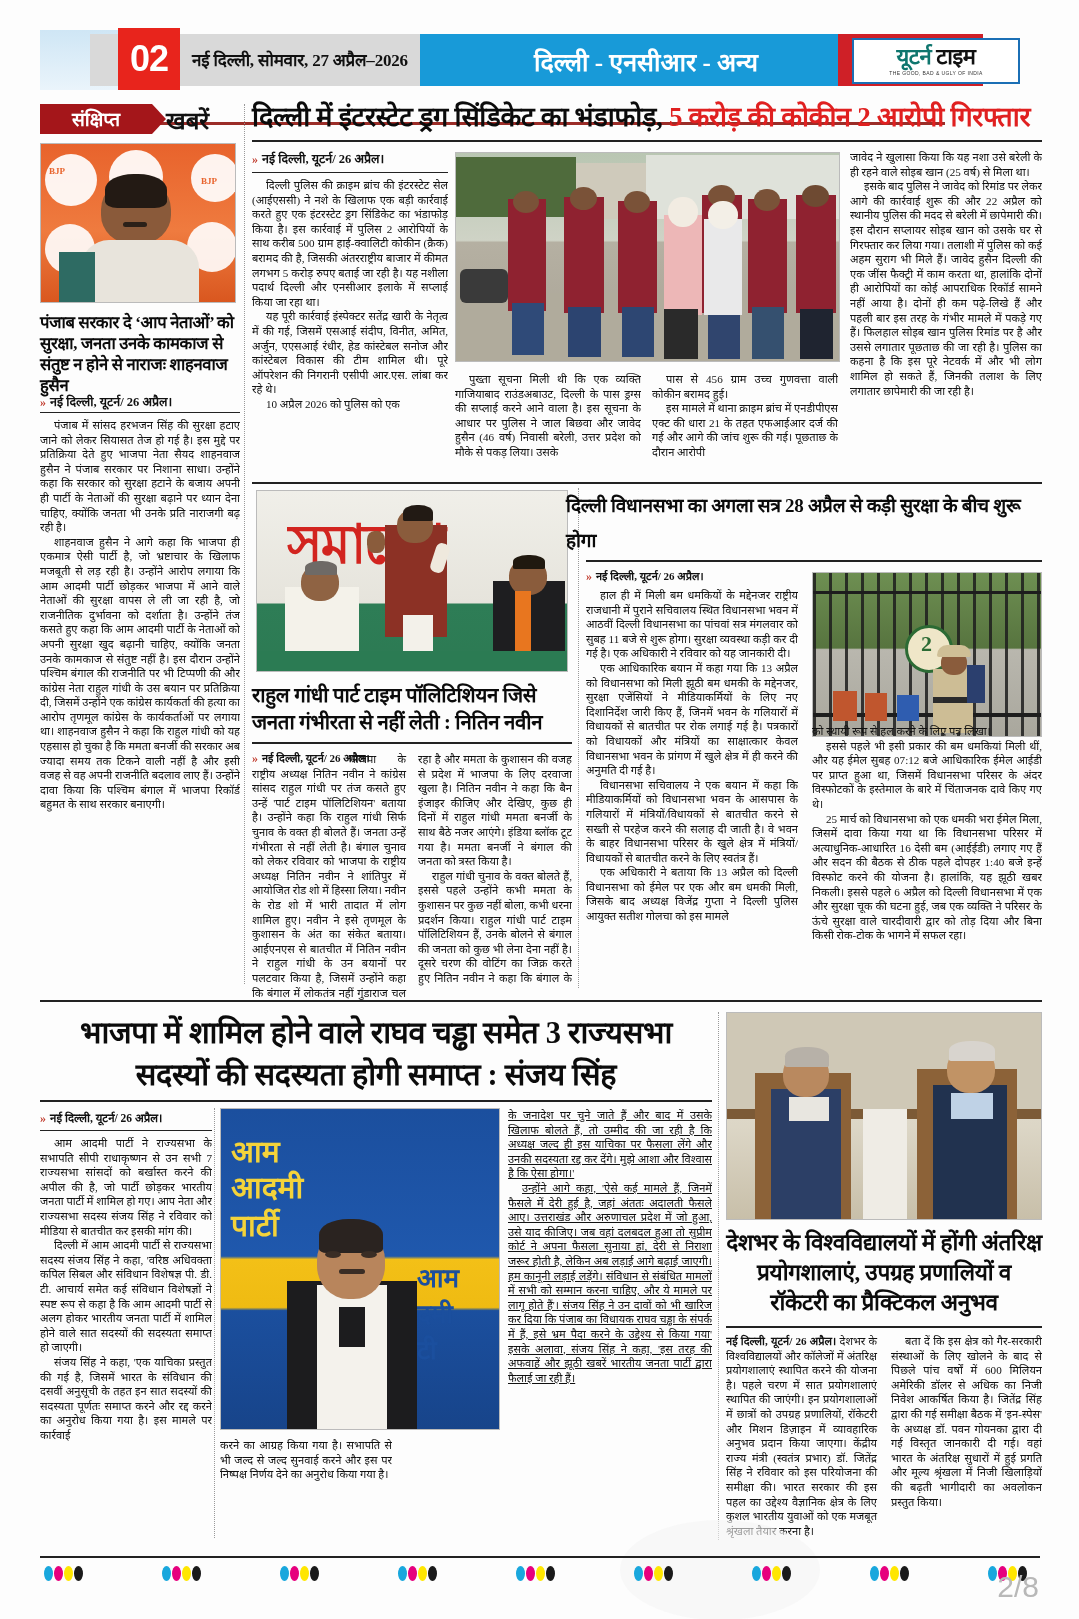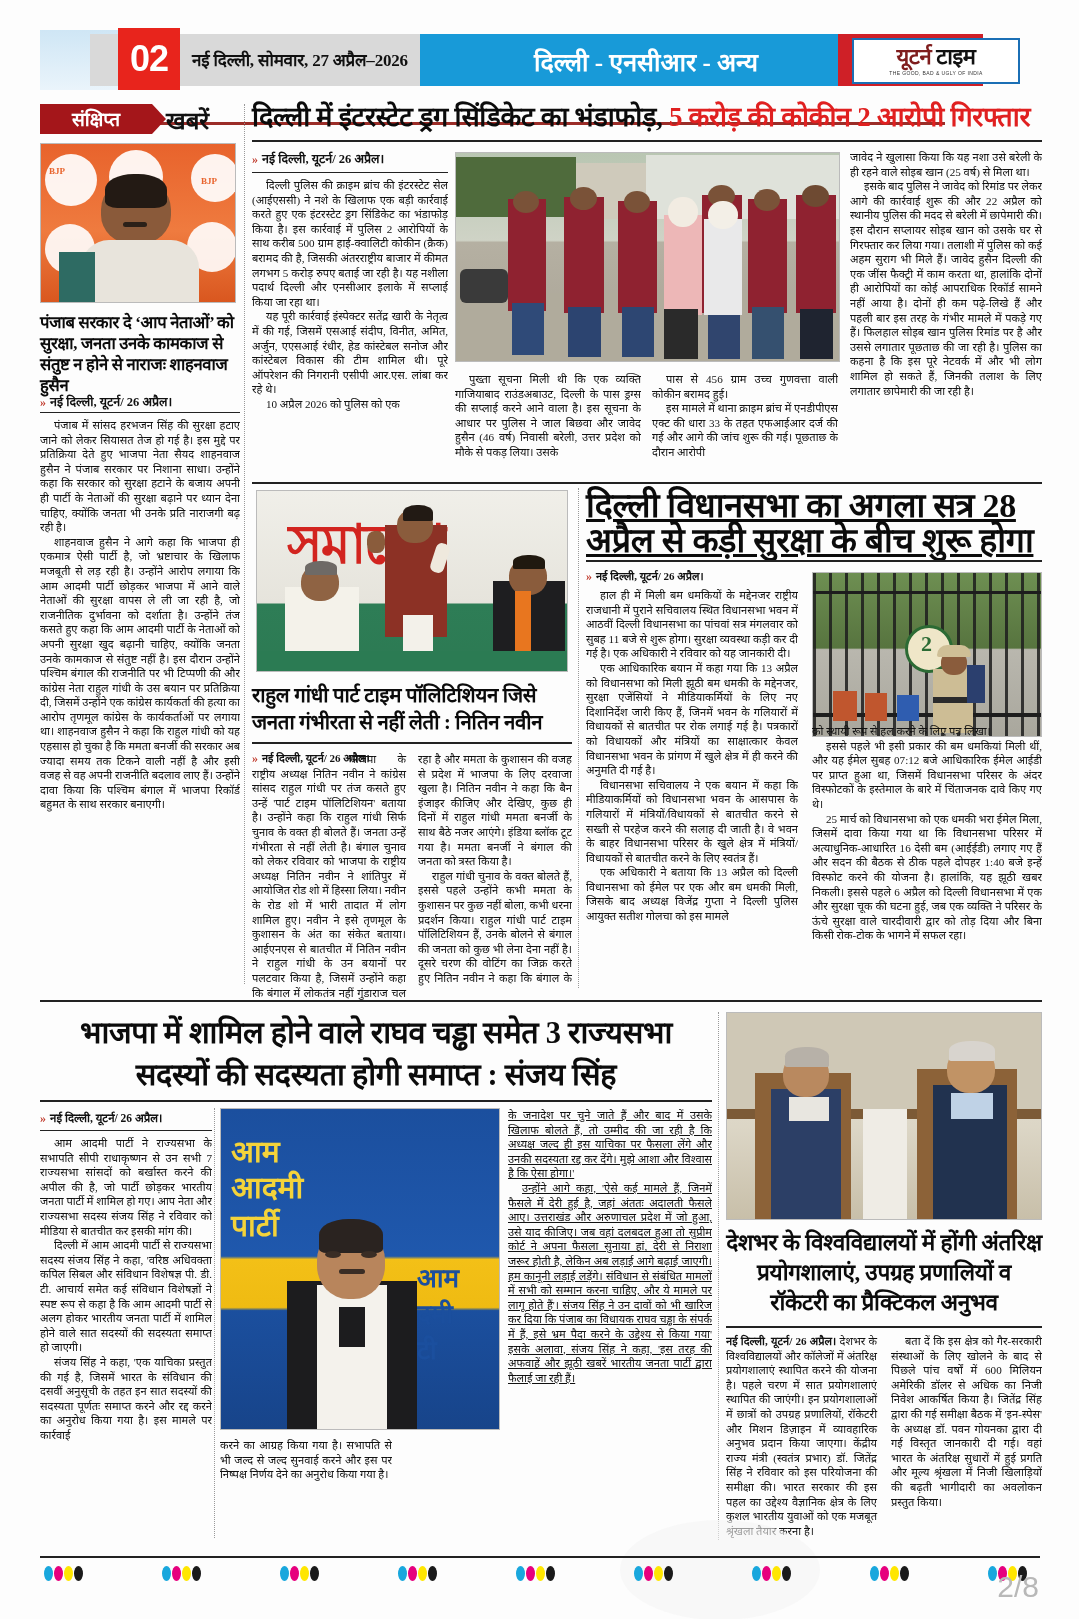--- a/index.html
+++ b/index.html
@@ -90,21 +90,21 @@
   .mh-logo {
     position: absolute; left: 852px; top: 12px;
     width: 168px; height: 46px;
     background: #ffffff;
     border: 2px solid #1b6fb5;
     display:flex; flex-direction:column;
     align-items:center; justify-content:center;
     z-index: 6;
   }
   .mh-logo-main { font-size: 22px; font-weight: bold; color:#111; line-height:1; letter-spacing:-0.5px;}
-  .mh-logo-main .blue { color:#7f1d1d; }
+  .mh-logo-main .blue { color:#0f766e; }
   .mh-logo-tag {
     font-family:"Liberation Sans", sans-serif;
     font-size: 5px; color:#333; letter-spacing:0.4px; margin-top:2px;
   }
   .mh-rule {
     position:absolute; left:40px; top:96px; width:905px; height:3px;
     background:#9b2d28;
   }
 
   
@@ -282,21 +282,21 @@
     <p>दिल्ली पुलिस की क्राइम ब्रांच की इंटरस्टेट सेल (आईएससी) ने नशे के खिलाफ एक बड़ी कार्रवाई करते हुए एक इंटरस्टेट ड्रग सिंडिकेट का भंडाफोड़ किया है। इस कार्रवाई में पुलिस 2 आरोपियों के साथ करीब 500 ग्राम हाई-क्वालिटी कोकीन (क्रैक) बरामद की है, जिसकी अंतरराष्ट्रीय बाजार में कीमत लगभग 5 करोड़ रुपए बताई जा रही है। यह नशीला पदार्थ दिल्ली और एनसीआर इलाके में सप्लाई किया जा रहा था।</p>
     <p>यह पूरी कार्रवाई इंस्पेक्टर सतेंद्र खारी के नेतृत्व में की गई, जिसमें एसआई संदीप, विनीत, अमित, अर्जुन, एएसआई रंधीर, हेड कांस्टेबल सनोज और कांस्टेबल विकास की टीम शामिल थी। पूरे ऑपरेशन की निगरानी एसीपी आर.एस. लांबा कर रहे थे।</p>
     <p>10 अप्रैल 2026 को पुलिस को एक</p>
   </div>
 
   <div class="col body-txt" style="left:455px; top:372px; width:186px; height:106px; overflow:hidden;">
     <p>पुख्ता सूचना मिली थी कि एक व्यक्ति गाजियाबाद राउंडअबाउट, दिल्ली के पास ड्रग्स की सप्लाई करने आने वाला है। इस सूचना के आधार पर पुलिस ने जाल बिछवा और जावेद हुसैन (46 वर्ष) निवासी बरेली, उत्तर प्रदेश को मौके से पकड़ लिया। उसके</p>
   </div>
   <div class="col body-txt" style="left:652px; top:372px; width:186px; height:106px; overflow:hidden;">
     <p>पास से 456 ग्राम उच्च गुणवत्ता वाली कोकीन बरामद हुई।</p>
-    <p>इस मामले में थाना क्राइम ब्रांच में एनडीपीएस एक्ट की धारा 33 के तहत एफआईआर दर्ज की गई और आगे की जांच शुरू की गई। पूछताछ के दौरान आरोपी</p>
+    <p>इस मामले में थाना क्राइम ब्रांच में एनडीपीएस एक्ट की धारा 21 के तहत एफआईआर दर्ज की गई और आगे की जांच शुरू की गई। पूछताछ के दौरान आरोपी</p>
   </div>
 
   <div class="col body-txt" style="left:850px; top:150px; width:192px; height:330px; overflow:hidden;">
     <p style="text-indent:0">जावेद ने खुलासा किया कि यह नशा उसे बरेली के ही रहने वाले सोइब खान (25 वर्ष) से मिला था।</p>
     <p>इसके बाद पुलिस ने जावेद को रिमांड पर लेकर आगे की कार्रवाई शुरू की और 22 अप्रैल को स्थानीय पुलिस की मदद से बरेली में छापेमारी की। इस दौरान सप्लायर सोइब खान को उसके घर से गिरफ्तार कर लिया गया। तलाशी में पुलिस को कई अहम सुराग भी मिले हैं। जावेद हुसैन दिल्ली की एक जींस फैक्ट्री में काम करता था, हालांकि दोनों ही आरोपियों का कोई आपराधिक रिकॉर्ड सामने नहीं आया है। दोनों ही कम पढ़े-लिखे हैं और पहली बार इस तरह के गंभीर मामले में पकड़े गए हैं। फिलहाल सोइब खान पुलिस रिमांड पर है और उससे लगातार पूछताछ की जा रही है। पुलिस का कहना है कि इस पूरे नेटवर्क में और भी लोग शामिल हो सकते हैं, जिनकी तलाश के लिए लगातार छापेमारी की जा रही है।</p>
   </div>
 
   <div class="thickrule" style="left:252px; top:482px; width:790px;"></div>
 
   <div class="photo" style="left:256px; top:490px; width:312px; height:182px;">
@@ -325,21 +325,21 @@
     <div class="dateline" style="font-size:11px;"><span class="chev">»</span><span>नई दिल्ली, यूटर्न/ 26 अप्रैल।</span></div>
   </div>
 
   <div class="col body-txt" style="left:252px; top:752px; width:320px; height:258px; overflow:hidden; column-count:2; column-gap:12px;">
     <p style="text-indent:96px;">भाजपा के राष्ट्रीय अध्यक्ष नितिन नवीन ने कांग्रेस सांसद राहुल गांधी पर तंज कसते हुए उन्हें 'पार्ट टाइम पॉलिटिशियन' बताया है। उन्होंने कहा कि राहुल गांधी सिर्फ चुनाव के वक्त ही बोलते हैं। जनता उन्हें गंभीरता से नहीं लेती है। बंगाल चुनाव को लेकर रविवार को भाजपा के राष्ट्रीय अध्यक्ष नितिन नवीन ने शांतिपुर में आयोजित रोड शो में हिस्सा लिया। नवीन के रोड शो में भारी तादात में लोग शामिल हुए। नवीन ने इसे तृणमूल के कुशासन के अंत का संकेत बताया। आईएनएस से बातचीत में नितिन नवीन ने राहुल गांधी के उन बयानों पर पलटवार किया है, जिसमें उन्होंने कहा कि बंगाल में लोकतंत्र नहीं गुंडाराज चल रहा है और ममता के कुशासन की वजह से प्रदेश में भाजपा के लिए दरवाजा खुला है। नितिन नवीन ने कहा कि बैन इंजाइर कीजिए और देखिए, कुछ ही दिनों में राहुल गांधी ममता बनर्जी के साथ बैठे नजर आएंगे। इंडिया ब्लॉक टूट गया है। ममता बनर्जी ने बंगाल की जनता को त्रस्त किया है।</p>
     <p>राहुल गांधी चुनाव के वक्त बोलते हैं, इससे पहले उन्होंने कभी ममता के कुशासन पर कुछ नहीं बोला, कभी धरना प्रदर्शन किया। राहुल गांधी पार्ट टाइम पॉलिटिशियन हैं, उनके बोलने से बंगाल की जनता को कुछ भी लेना देना नहीं है। दूसरे चरण की वोटिंग का जिक्र करते हुए नितिन नवीन ने कहा कि बंगाल के हर घर से जय श्री राम, वंदे मातरम की गूंज सुनाई पड़ रही है।</p>
   </div>
 
   <div class="vrule" style="left:578px; top:488px; height:500px;"></div>
 
-  <div class="hl col" style="left:586px; top:488px; width:456px; font-size:34px; line-height:35px;text-decoration:underline;">दिल्ली विधानसभा का अगला सत्र 28 अप्रैल से कड़ी सुरक्षा के बीच शुरू होगा</div>
+  <div class="hl col" style="left:566px; top:488px; width:456px; font-size:19px; line-height:35px;">दिल्ली विधानसभा का अगला सत्र 28 अप्रैल से कड़ी सुरक्षा के बीच शुरू होगा</div>
   <div class="thickrule" style="left:586px; top:560px; width:456px;"></div>
 
   <div class="col" style="left:586px; top:568px; width:212px;">
     <div class="dateline" style="font-size:11px;"><span class="chev">»</span><span>नई दिल्ली, यूटर्न/ 26 अप्रैल।</span></div>
   </div>
 
   <div class="photo" style="left:812px; top:572px; width:230px; height:165px;">
     <div class="sky" style="background:linear-gradient(180deg,#6e8f52 0%,#57743f 46%,#b9b7ae 47%,#a9a79d 100%);"></div>
     <div style="position:absolute;left:0;top:0;width:230px;height:165px;background:repeating-linear-gradient(90deg,#1d1d1d 0 3px,transparent 3px 16px);opacity:.85;"></div>
     <div style="position:absolute;left:0;top:18px;width:230px;height:3px;background:#1d1d1d;"></div>

